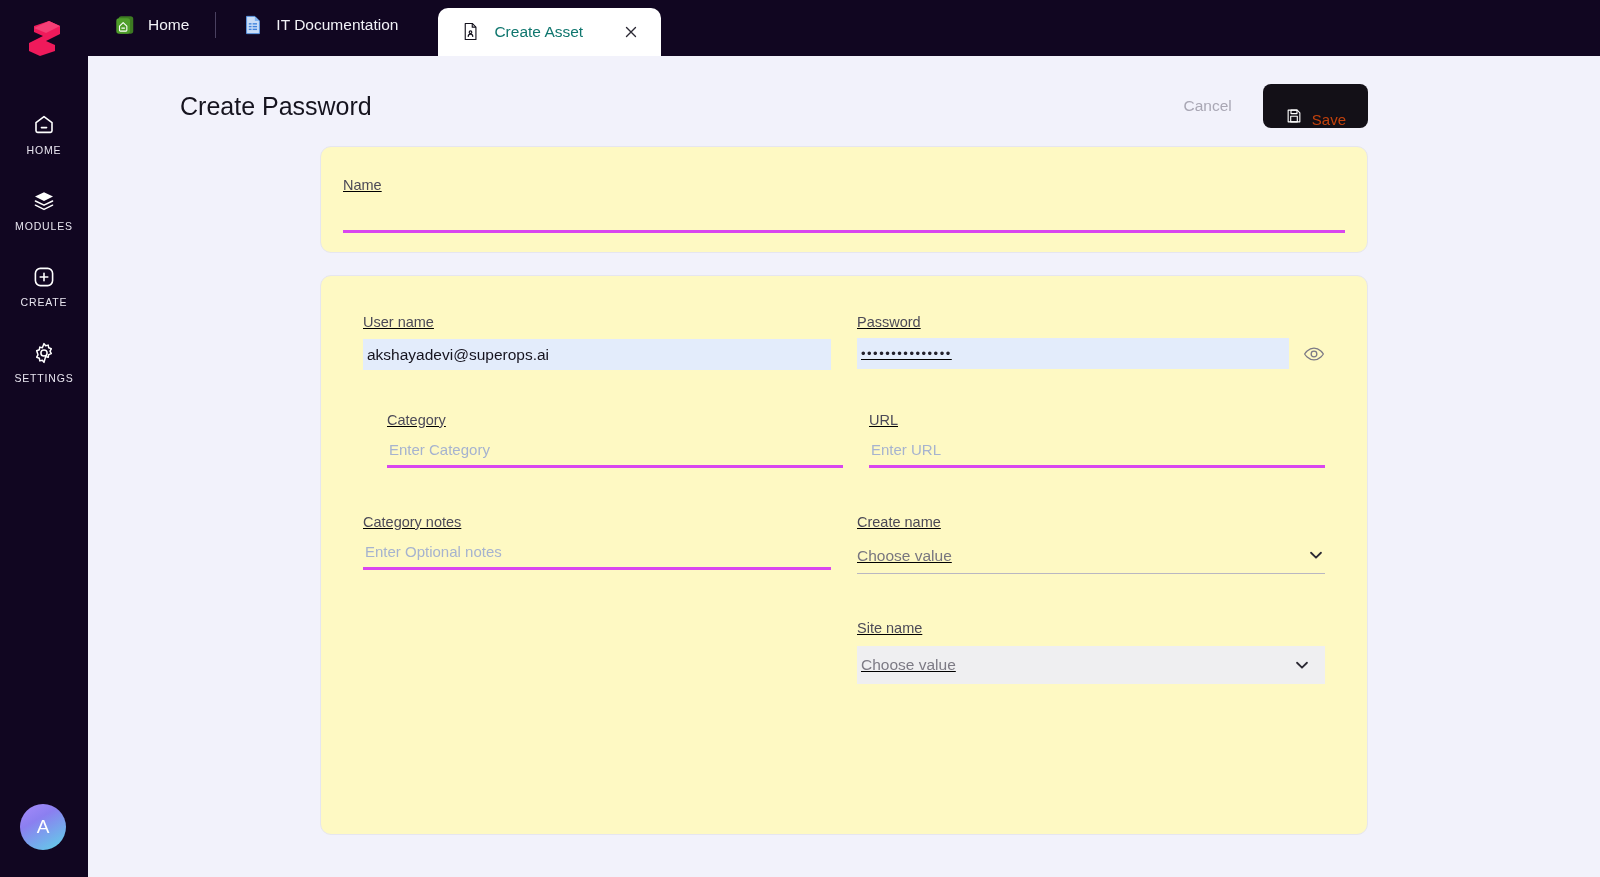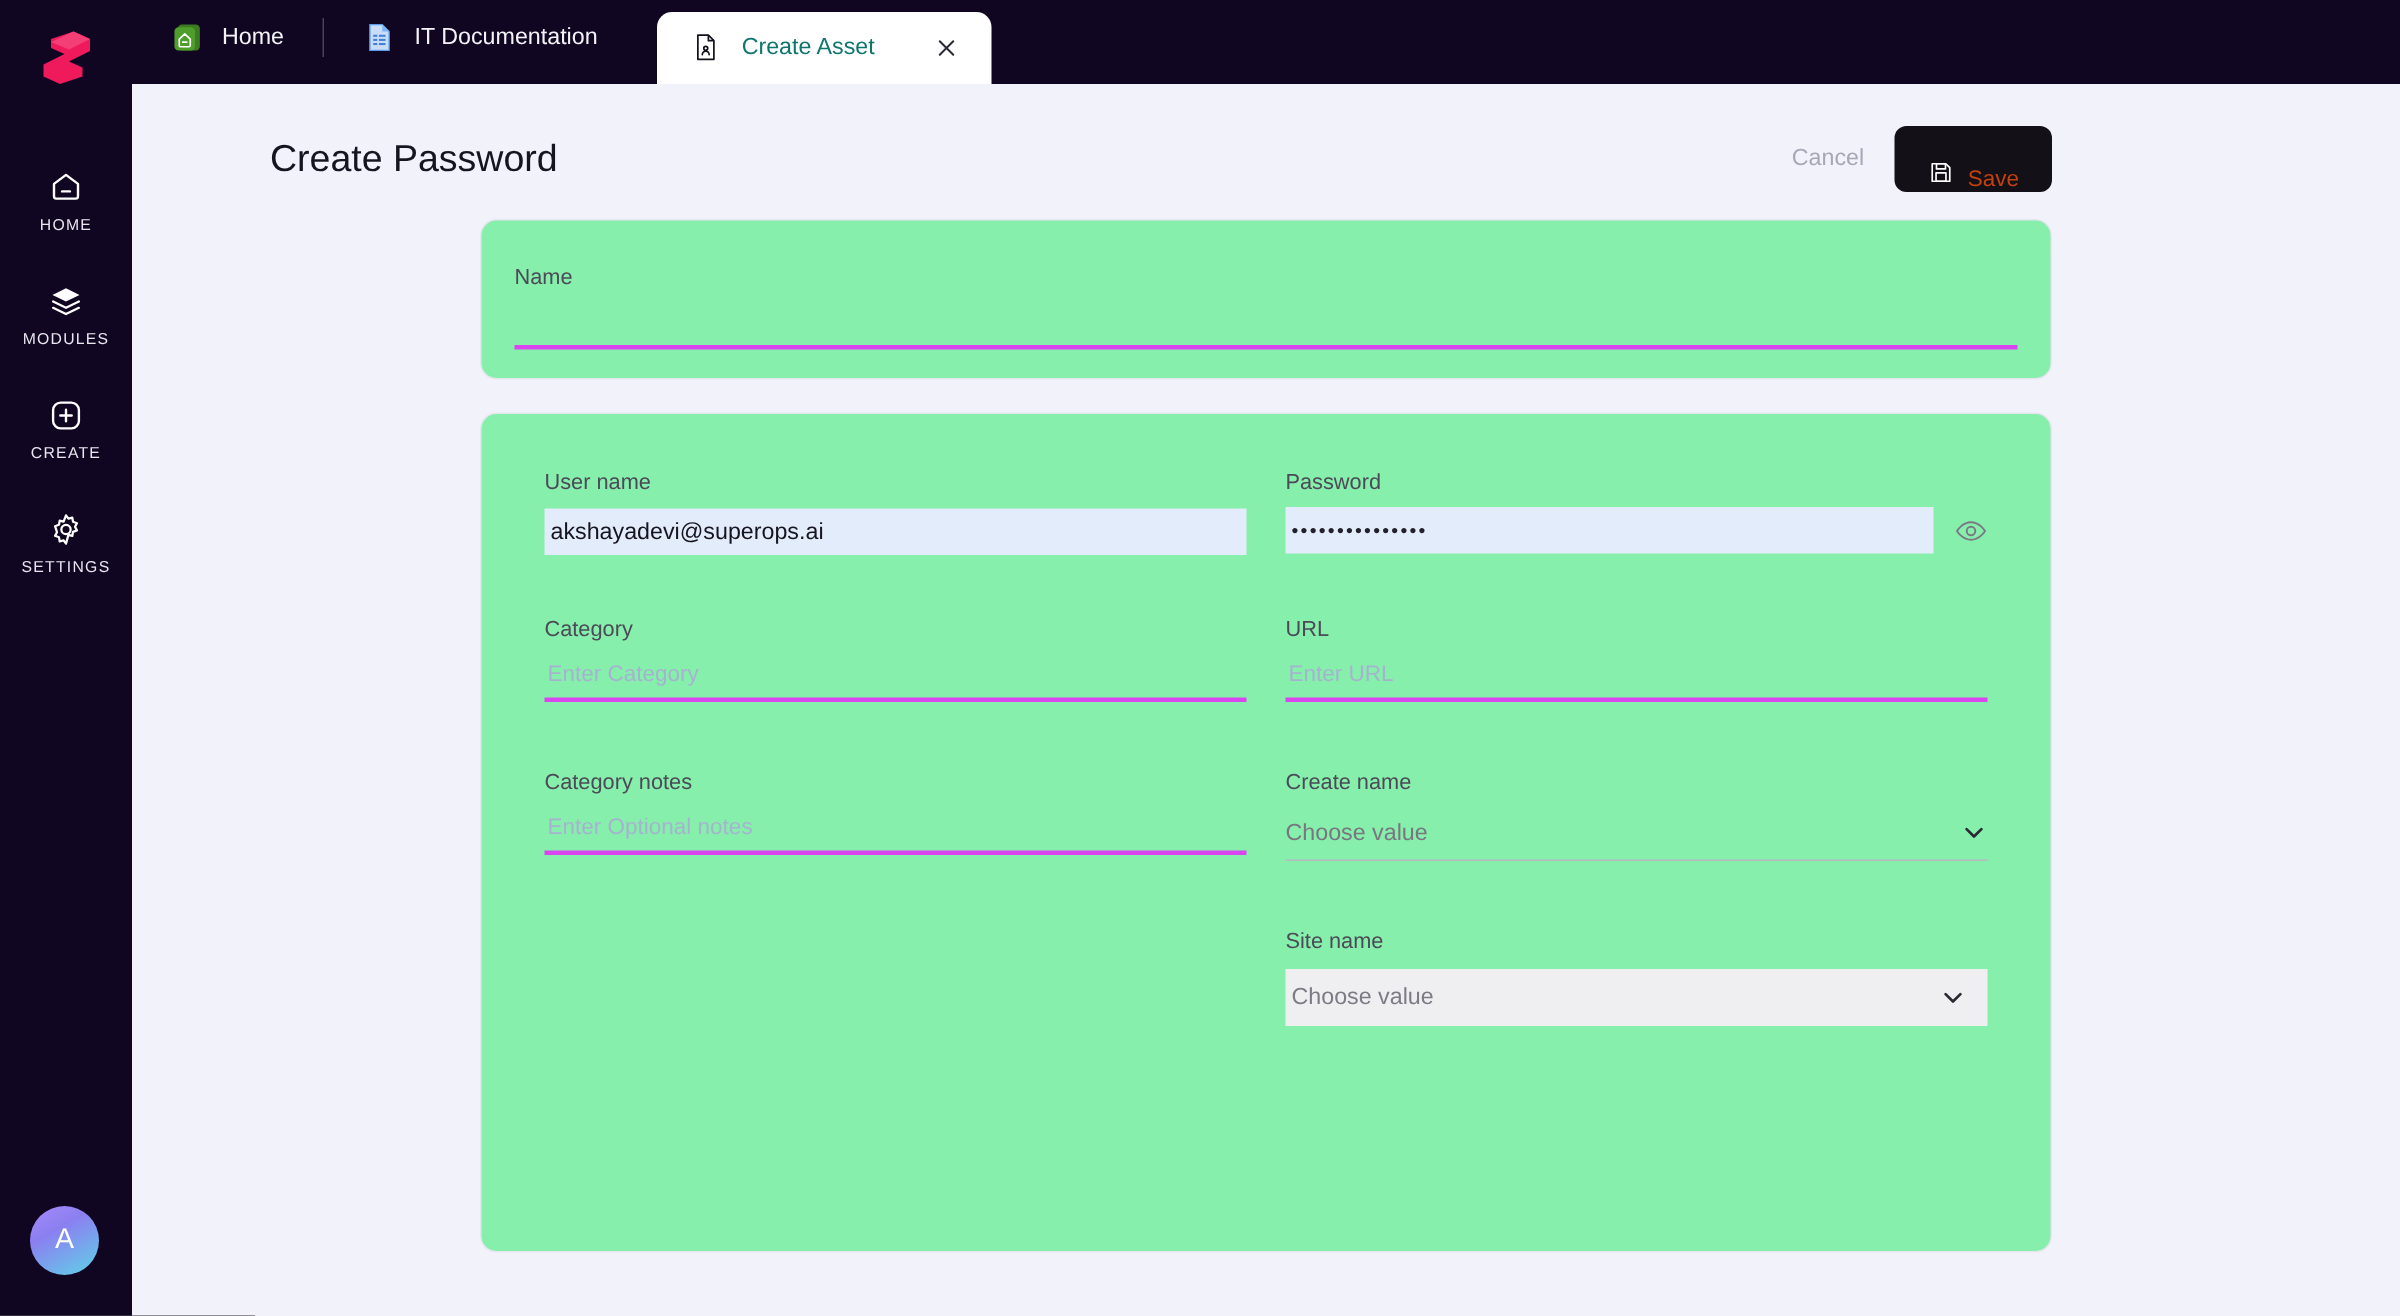--- a/index.html
+++ b/index.html
@@ -76,35 +76,35 @@
 
   
   #page { flex: 1; background: #f2f2fb; overflow: hidden; position: relative; }
 
   #page-header {
     display: flex; align-items: center;
     padding: 24px 232px 0 92px;
     height: 76px;
   }
   #page-title { font-size: 25px; color: #16141f; font-weight: 400; }
-  #header-actions { margin-left: auto; display: flex; align-items: center; gap: 20px; }
+  #header-actions { margin-left: auto; display: flex; align-items: center; gap: 31px; }
   #cancel-btn {
     font-size: 15.5px; color: #a9a7b4; cursor: pointer;
     background: none; border: none; font-family: inherit;
   }
   #save-btn {
     background: #131017; color: #c2410c; border: none;
     border-radius: 8px; height: 44px; padding: 0 22px;
     display: flex; align-items: flex-end; gap: 9px;
     font-size: 15px; cursor: pointer; font-family: inherit;
   }
 
   .card {
-    background: #86efac; border: 1px solid #e6e6ef;
-    border-radius: 11px; margin: 0 232px;
+    background: #fef9c3; border: 1px solid #e6e6ef;
+    border-radius: 11px; margin: 0 232px; text-decoration: underline;
   }
   #name-card { margin-top: 14px; padding: 30px 22px 28px 22px; height: 107px; }
   #details-card { margin-top: 22px; padding: 38px 42px 0 42px; height: 560px; }
 
   .field-label {
     font-size: 14.5px; color: #4c4a57; margin-bottom: 9px;
     display: block;
   }
   .uline-input {
     width: 100%; border: none; border-bottom: 3px solid #d946ef;
@@ -124,21 +124,21 @@
     padding: 0 4px;
   }
   .filled-input.dots { letter-spacing: 1.5px; font-size: 13px; color: #22202b; }
 
   .row-pw { display: flex; align-items: flex-end; gap: 14px; }
   #eye-btn {
     width: 22px; height: 22px; margin-bottom: 4px;
     cursor: pointer; display: block; flex: 0 0 22px;
   }
 
-  .mt2 { margin-top: 42px; }
+  .mt2 { margin-top: 42px; margin-left: 24px; }
   .mt3 { margin-top: 46px; }
 
   .select-row {
     display: flex; align-items: flex-end; justify-content: space-between;
     border-bottom: 1px solid #b9b7c2; padding-bottom: 8px;
     margin-top: 16px; cursor: pointer;
   }
   .select-value { font-size: 15.5px; color: #78767f; }
   .chev { width: 18px; height: 18px; display: block; margin-bottom: 1px; }
 

